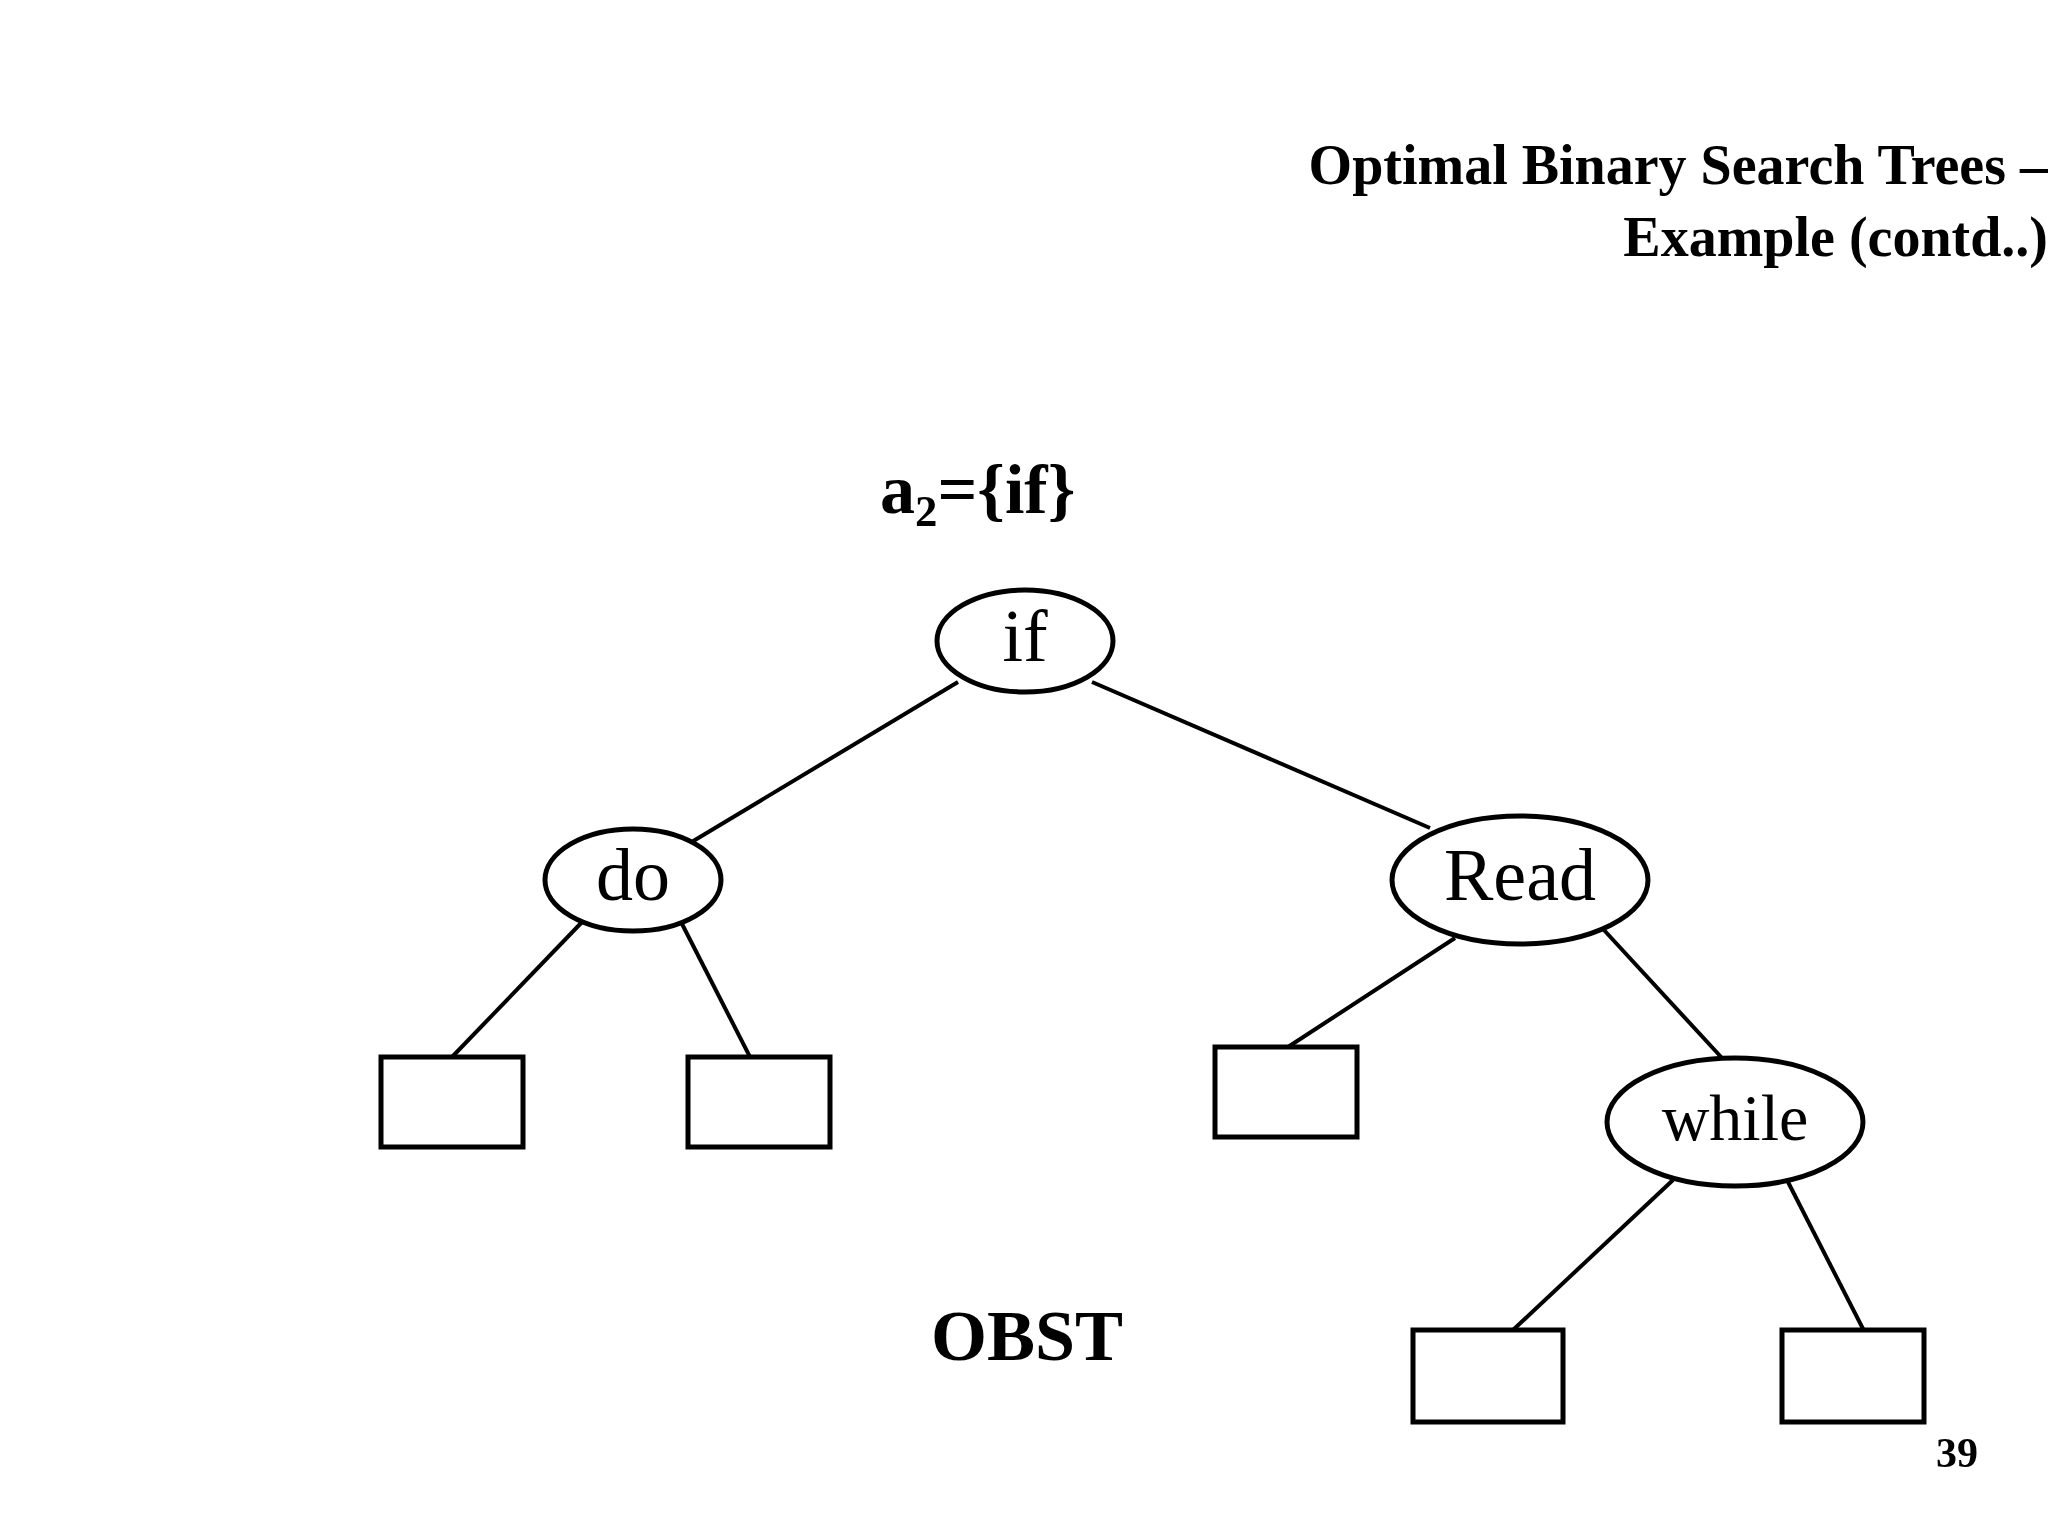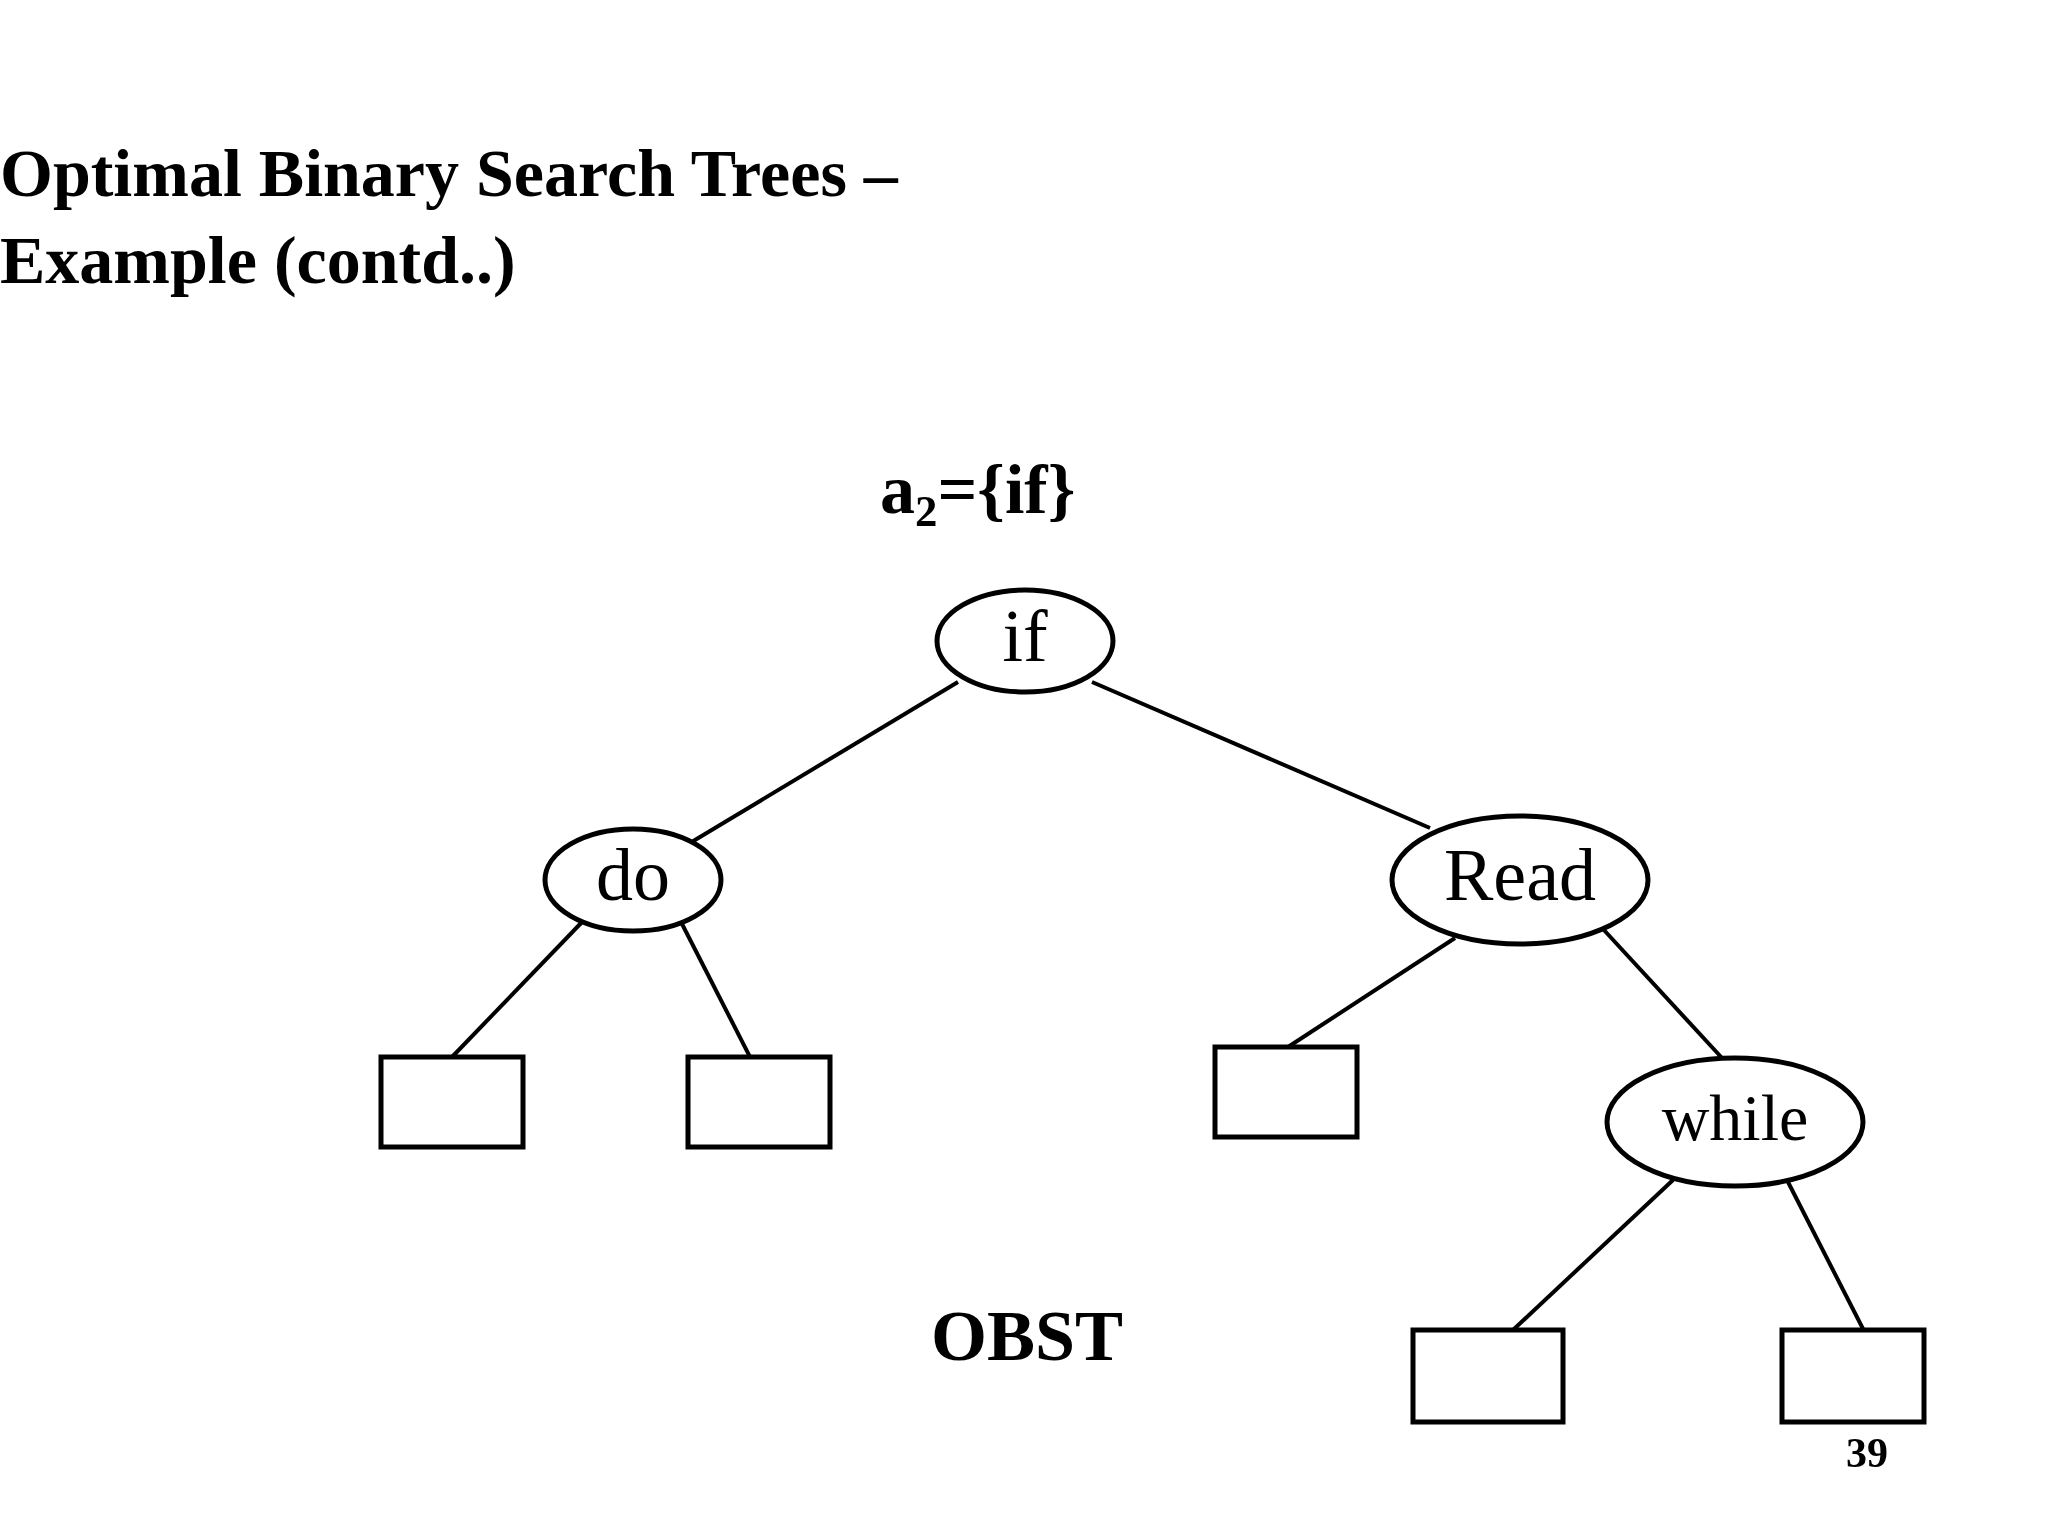--- a/index.html
+++ b/index.html
@@ -23,23 +23,23 @@
     height: 1536px;
     background: #ffffff;
   }
 
   
   .title-block {
     position: absolute;
     left: 0;
     top: 130px;
     width: 2048px;
-    text-align: left;
+    text-align: right;
     font-weight: bold;
-    font-size: 68px;
+    font-size: 56px;
     line-height: 1.28;
     letter-spacing: 0px;
     font-family: "Liberation Serif", "DejaVu Serif", serif;
   }
   .title-line {
     display: block;
     white-space: pre;
   }
 
   
@@ -62,21 +62,21 @@
     line-height: 0;
   }
   #obst-label {
     left: 895px;
     top: 1300px;
     font-size: 72px;
     line-height: 1;
     margin-left: 36px;
   }
   #page-number {
-    left: 1846px;
+    left: 1936px;
     top: 1432px;
     font-size: 42px;
     line-height: 1;
   }
 
   
   #tree-svg {
     position: absolute;
     left: 0;
     top: 0;

